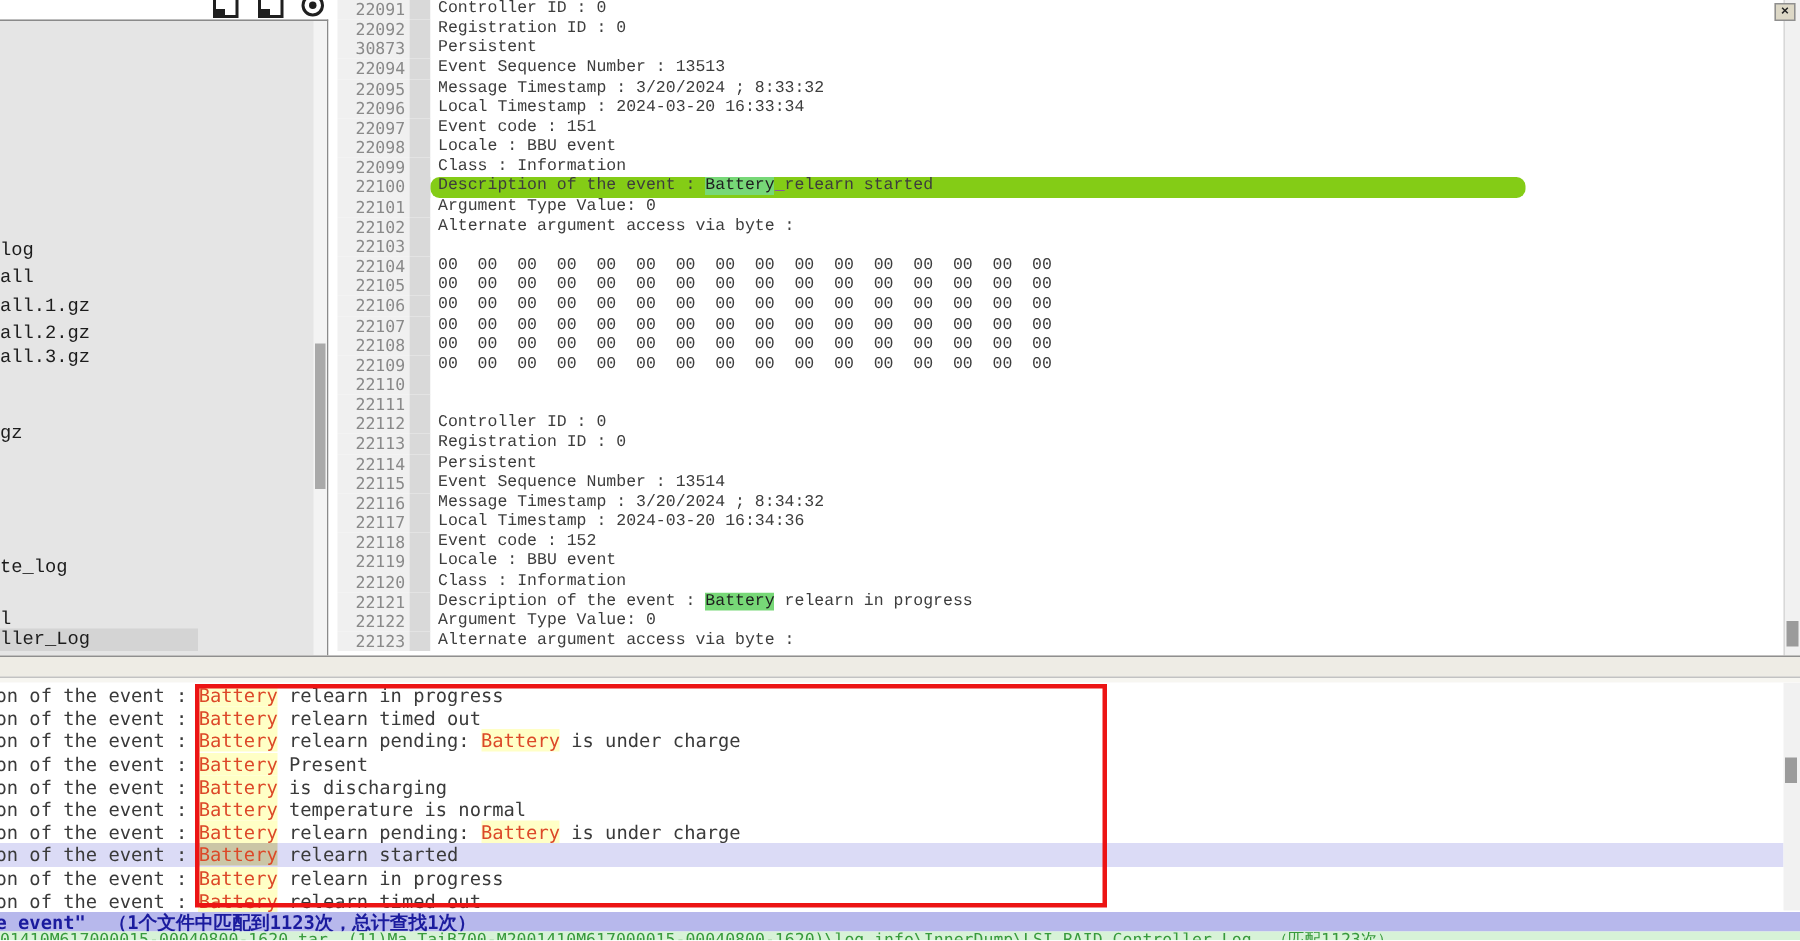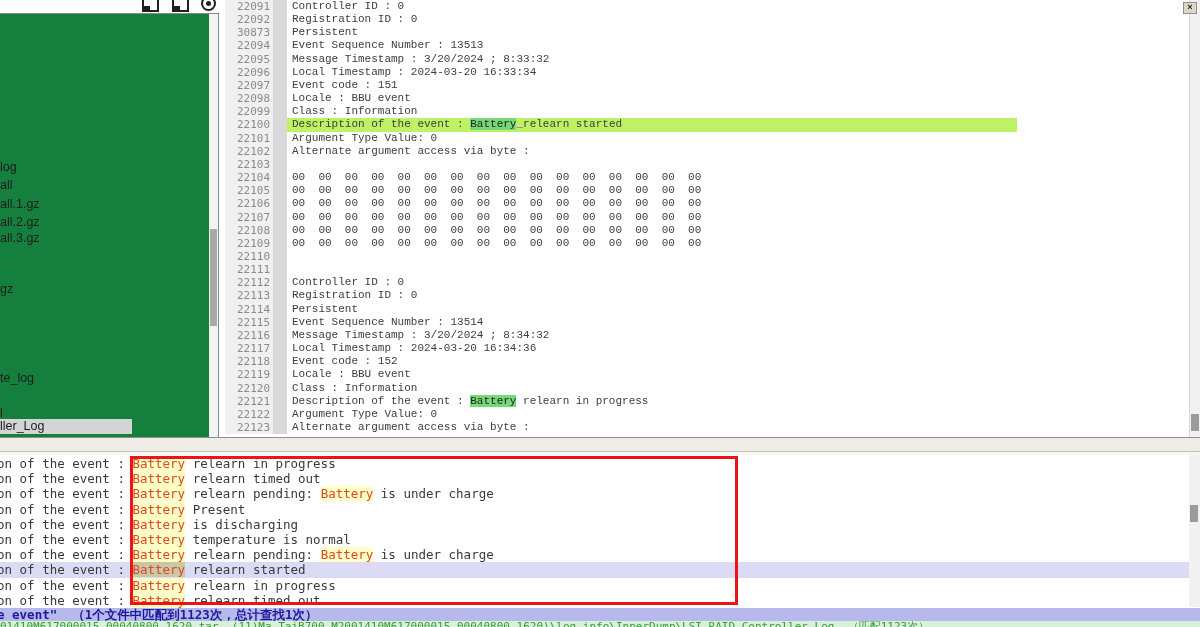--- a/index.html
+++ b/index.html
@@ -9,35 +9,35 @@
   
   .topbar{position:absolute;left:0;top:0;width:219px;height:13px;background:#fff;}
   .icon-copy{position:absolute;top:-5px;width:13px;height:13px;border:2px solid #1f1f1f;}
   .icon-copy::after{content:"";position:absolute;left:-1px;bottom:-1px;width:7px;height:5px;background:#1f1f1f;}
   .icon-copy.i1{left:142px;} .icon-copy.i2{left:172px;}
   .icon-cross{position:absolute;left:201px;top:-4px;width:11px;height:11px;border:2px solid #1f1f1f;border-radius:50%;}
   .icon-cross::after{content:"";position:absolute;left:3px;top:3px;width:5px;height:5px;background:#1f1f1f;border-radius:50%;}
 
   
   .sidebar{position:absolute;left:0;top:13px;width:219px;height:424px;box-sizing:border-box;
-           border-top:1px solid #8a8a8a;border-right:1px solid #8a8a8a;background:#15803d;overflow:hidden;}
+           border-top:1px solid #8a8a8a;border-right:1px solid #8a8a8a;background:#e5e5e5;overflow:hidden;font-family:Liberation Mono, monospace;}
   .sb-item{position:absolute;left:-4px;height:15px;line-height:15px;font-size:12.5px;color:#1c1c1c;
            white-space:pre;padding:0 4px;}
   .sb-item.sel{background:#d4d4d4;width:128px;}
   .sb-scroll{position:absolute;right:0;top:0;width:9px;height:100%;background:#f3f3f3;}
   .sb-thumb{position:absolute;left:1px;top:215px;width:7px;height:97px;background:#a9a9a9;}
 
   
   .editor{position:absolute;left:219px;top:0;width:981px;height:437px;background:#fff;}
   .elines{position:absolute;left:6px;top:0;width:792px;}
   .eline{display:flex;height:13.17px;line-height:13.4px;font-family:"DejaVu Sans Mono",monospace;font-size:11px;}
   .ln{flex:none;width:48px;background:#f0f0f0;color:#8a8a8a;padding-left:12px;box-sizing:border-box;}
   .fold{flex:none;width:14px;background:#d9d9d9;}
   .txt{flex:1;padding-left:5px;white-space:pre;overflow:hidden;color:#3d3d3d;background:#fff;font-family:Liberation Mono, monospace;}
-  .eline.cur .txt{background:#bef264;}
+  .eline.cur .txt{background:#84cc16;border-radius:6px;}
   .hl-green{background:#77d877;color:#1e1e1e;}
   .hl-caret{color:#8b2fc9;font-weight:bold;}
   .ed-scroll{position:absolute;right:0;top:0;width:11px;height:437px;background:#f1f1f1;
              border-left:1px solid #d8d8d8;box-sizing:border-box;}
   .ed-thumb{position:absolute;left:1px;top:414px;width:8px;height:17px;background:#9b9b9b;}
 
   
   .splitter{position:absolute;left:0;top:437px;width:1200px;height:18px;background:#eeece5;
             border-top:1px solid #8f8f8f;box-sizing:border-box;}
   .splitter::after{content:"";position:absolute;left:0;bottom:0;width:100%;height:3px;

